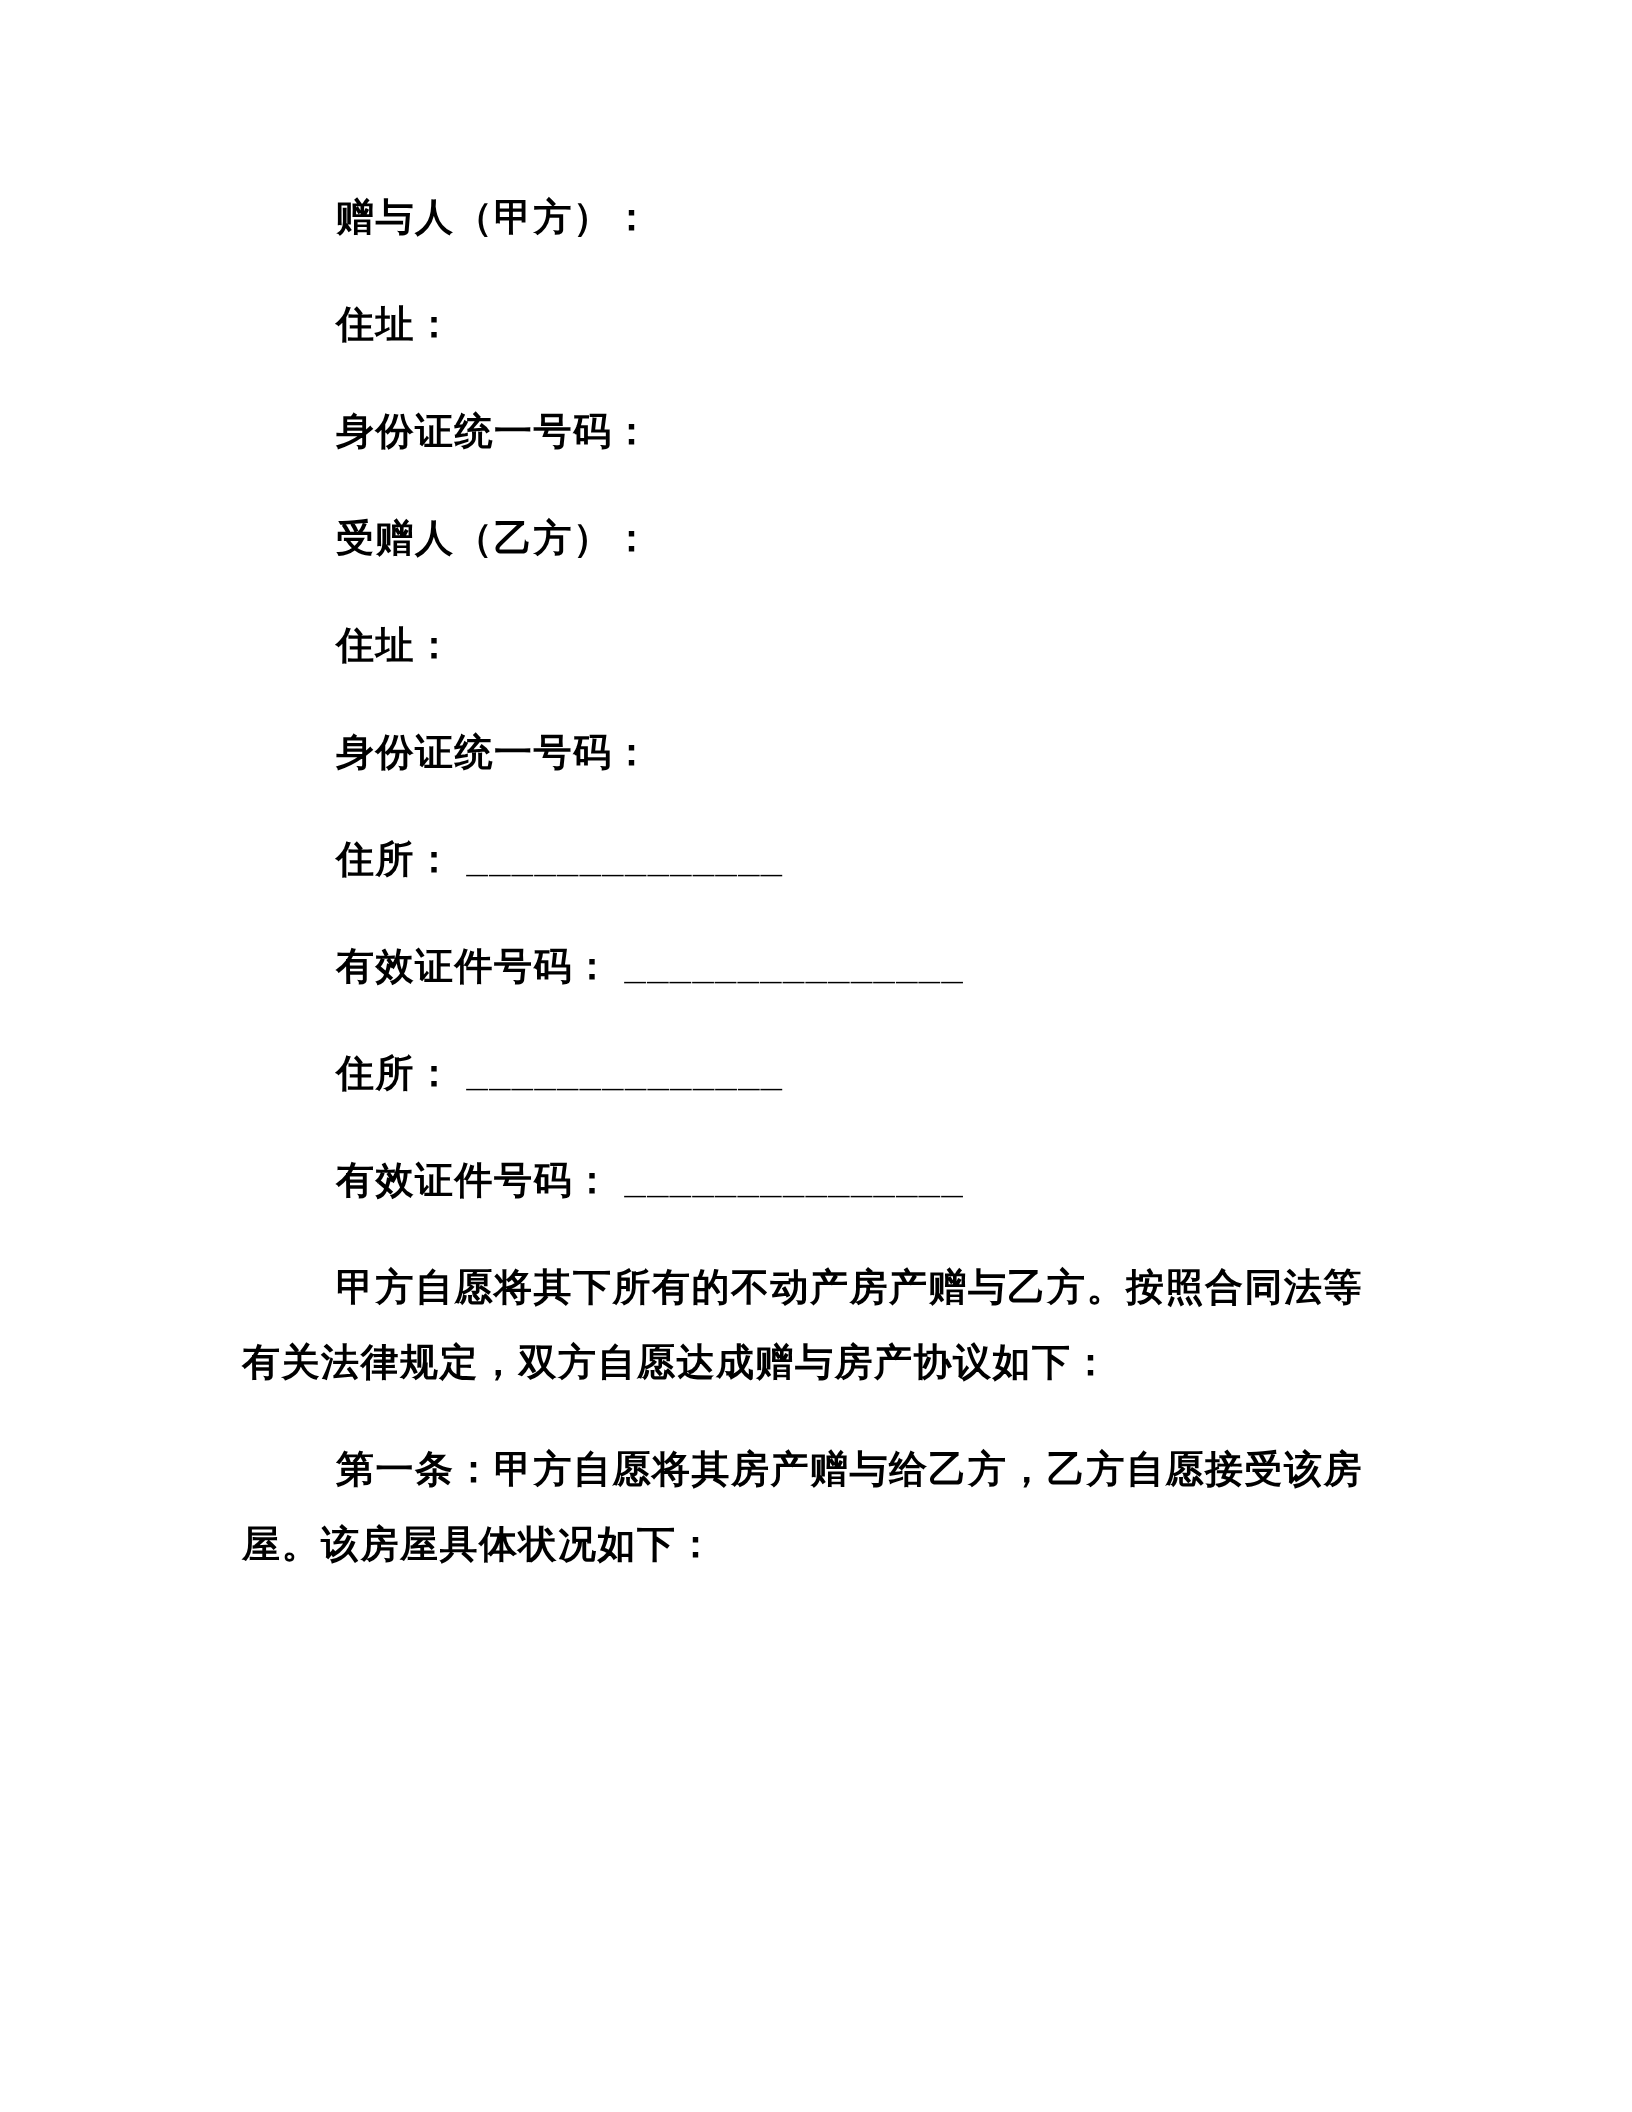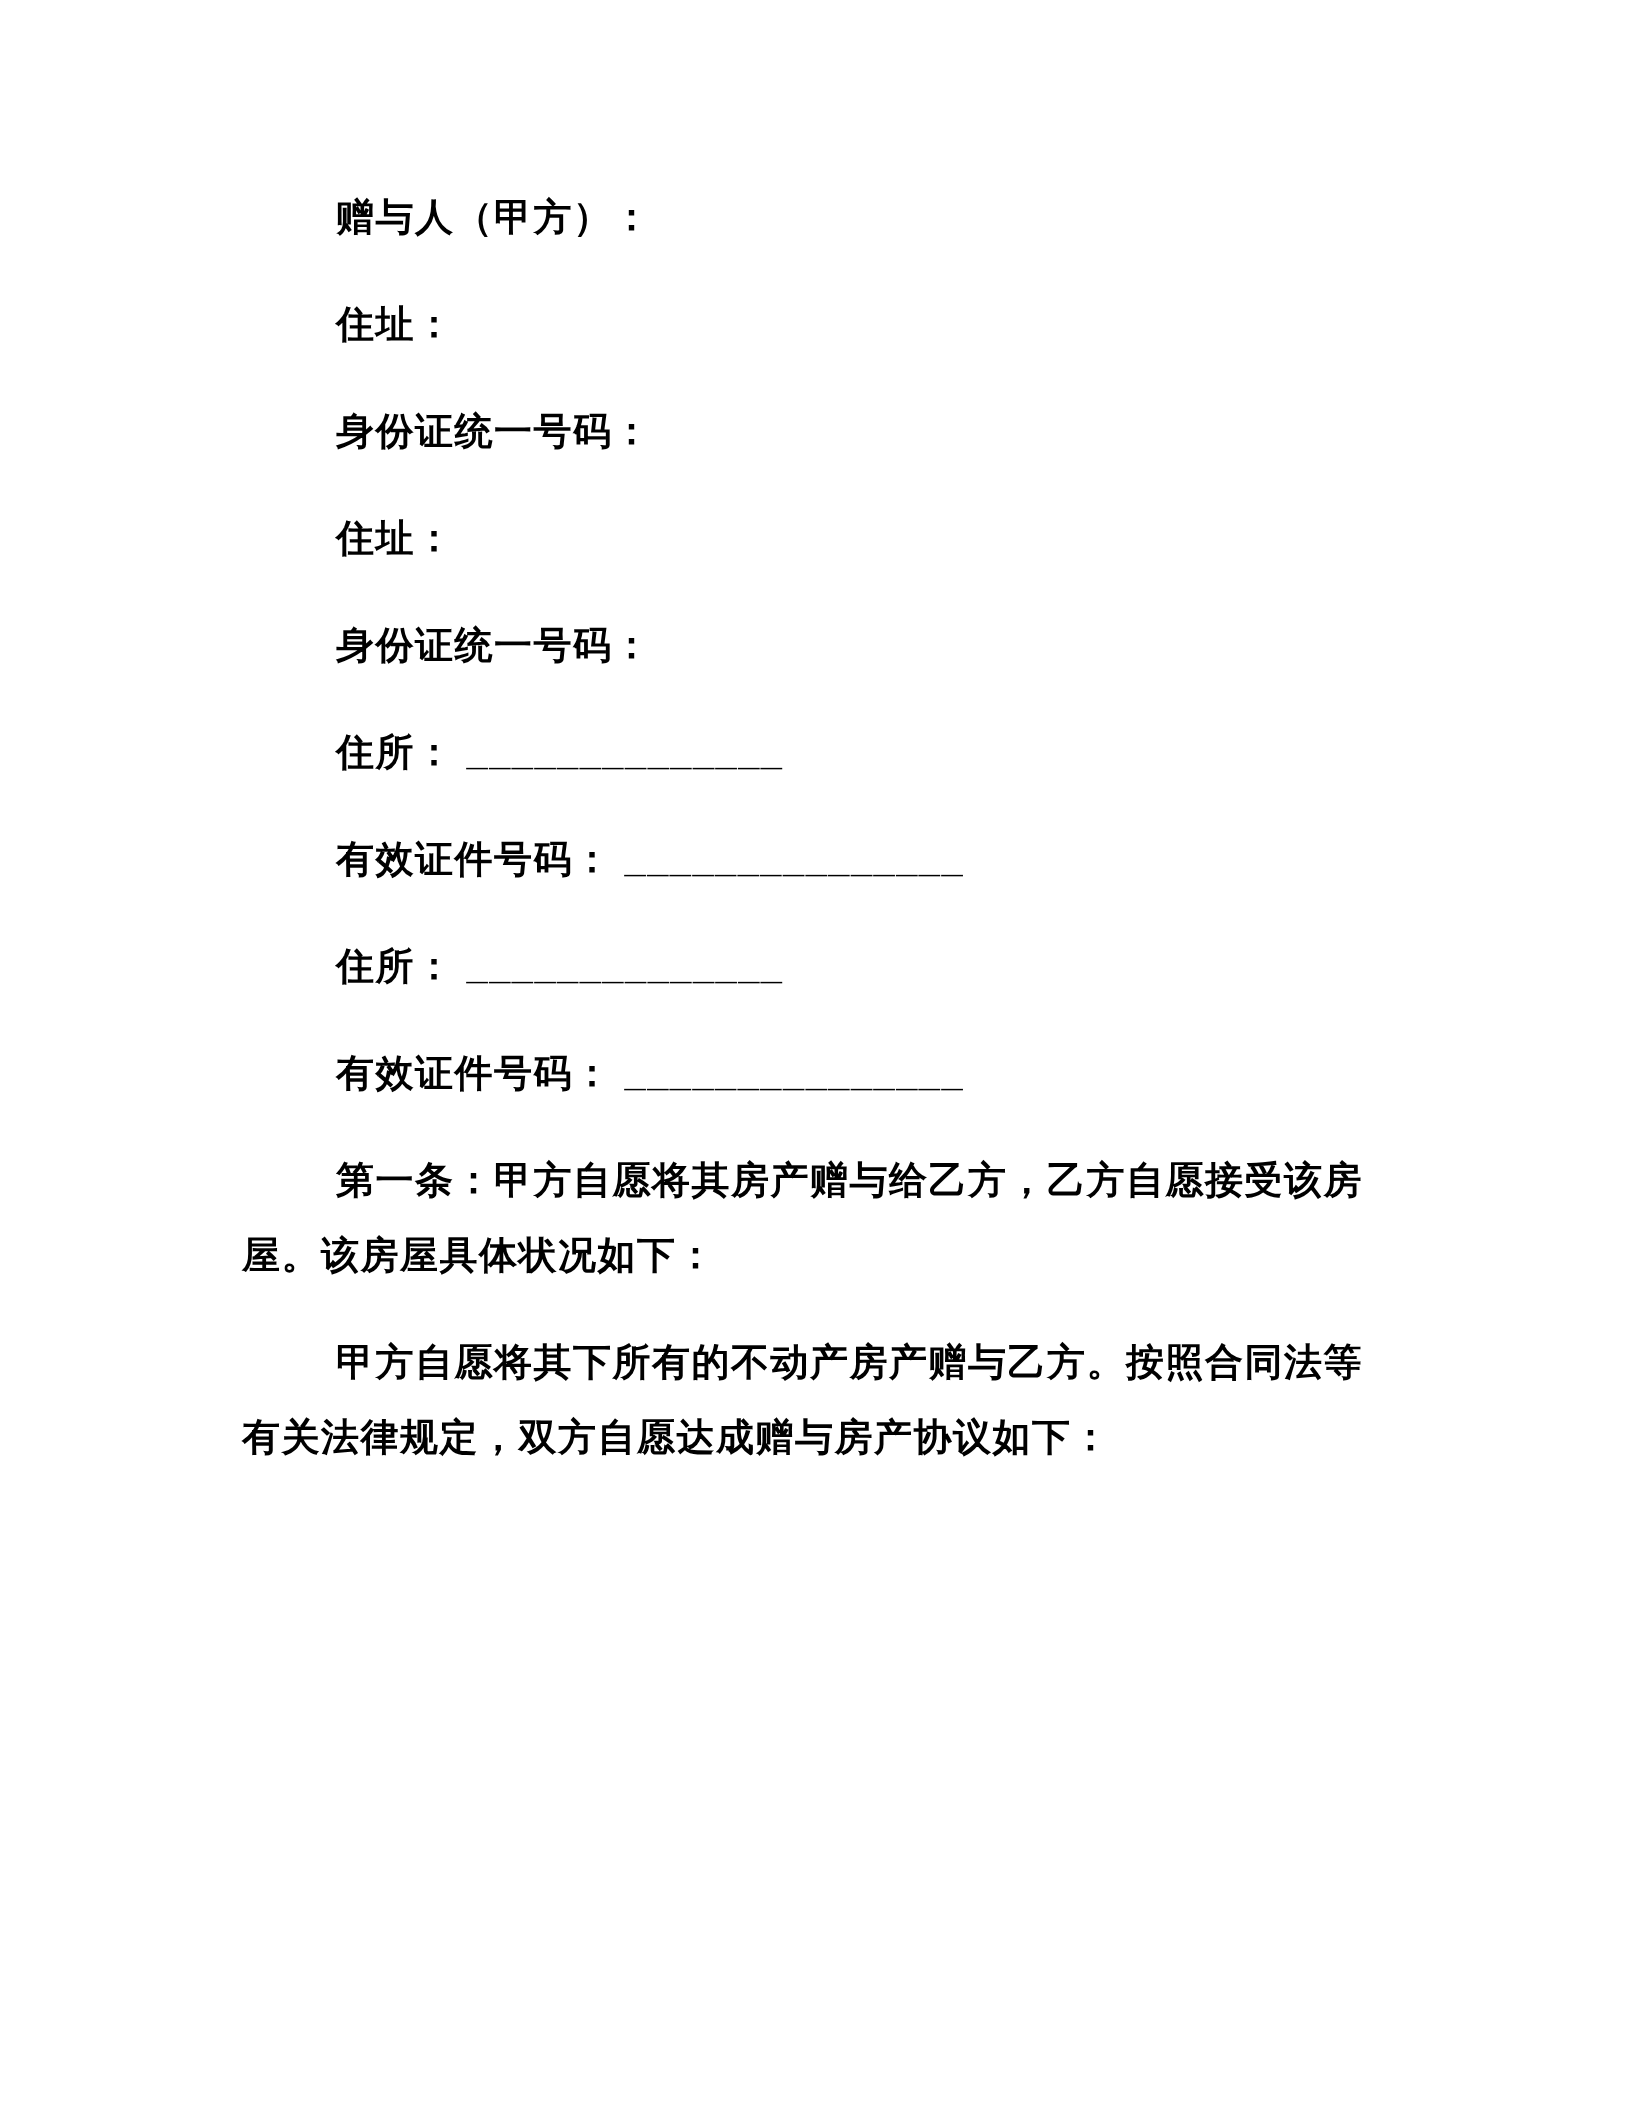--- a/index.html
+++ b/index.html
@@ -36,33 +36,34 @@
 <body>
 
 <div class="doc-page">
 
   <p class="doc-line">赠与人（甲方）：</p>
 
   <p class="doc-line">住址：</p>
 
   <p class="doc-line">身份证统一号码：</p>
 
+  <p class="doc-line">受赠人（乙方）：</p>
 
   <p class="doc-line">住址：</p>
 
   <p class="doc-line">身份证统一号码：</p>
 
 
 
   <p class="doc-line">住所： ______________</p>
 
   <p class="doc-line">有效证件号码： _______________</p>
 
 
   <p class="doc-line">住所： ______________</p>
 
   <p class="doc-line">有效证件号码： _______________</p>
 
+  <p class="doc-line">甲方自愿将其下所有的不动产房产赠与乙方。按照合同法等有关法律规定，双方自愿达成赠与房产协议如下：</p>
+
   <p class="doc-line">第一条：甲方自愿将其房产赠与给乙方，乙方自愿接受该房屋。该房屋具体状况如下：</p>
-
-  <p class="doc-line">甲方自愿将其下所有的不动产房产赠与乙方。按照合同法等有关法律规定，双方自愿达成赠与房产协议如下：</p>
 
 </div>
 
 </body></html>

